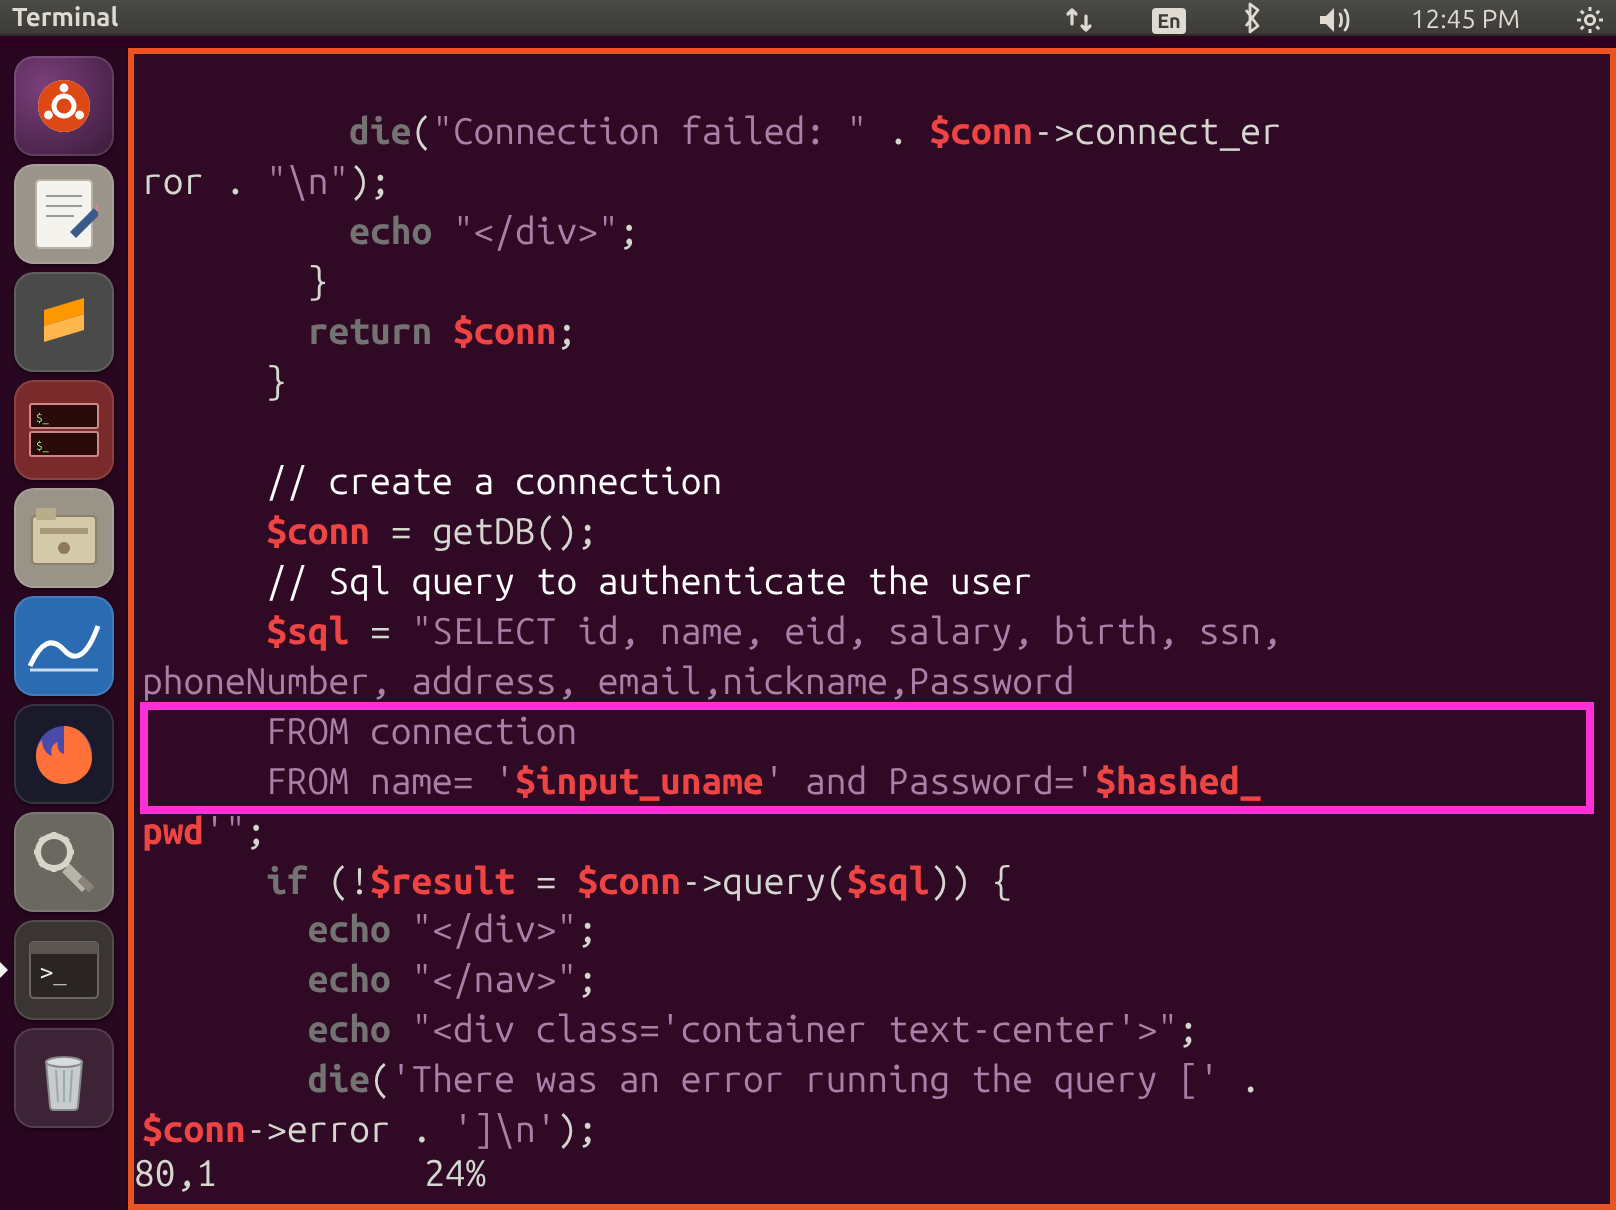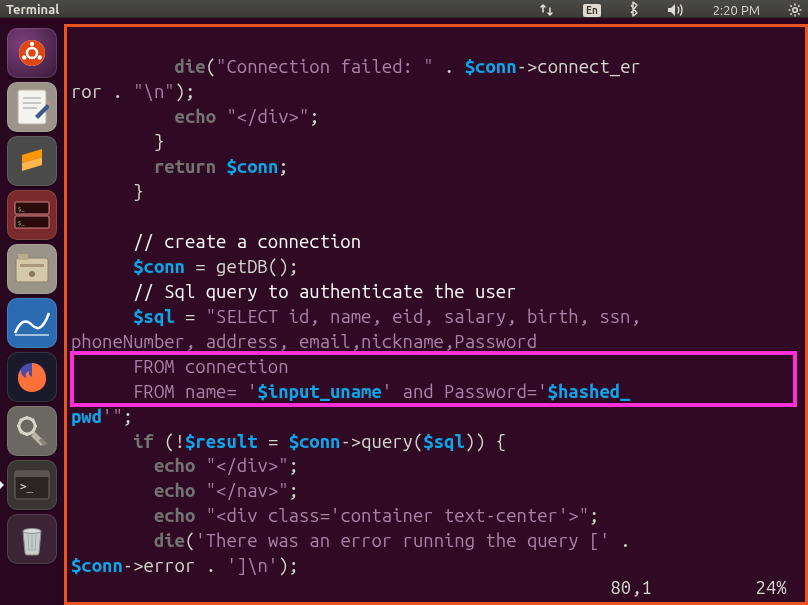--- a/index.html
+++ b/index.html
@@ -55,34 +55,33 @@
     font-family: "Ubuntu Mono","DejaVu Sans Mono",monospace;
     font-size:18.5px;
     line-height:1.35;
     color:#d3d7cf;
     white-space:pre;
     padding: 2px 0 0 4px;
     overflow:hidden;
   }
   .kw { color:#737373; font-weight:bold; }
   .str { color:#ad7fa8; }
-  .var { color:#0ea5e9; font-weight:bold; }
+  .var { color:#ef4444; font-weight:bold; }
   .comment { color:#ffffff; }
   .hl-box {
     position:absolute;
     border:4px solid #ff2fd6;
     pointer-events:none;
   }
   .status-line {
     position:absolute;
     bottom:2px; left:0; right:8px;
     font-family: "Ubuntu Mono",monospace;
     font-size:18.5px;
     color:#d3d7cf;
-    text-align:right;
     white-space:pre;
   }
   svg { display:block; }
 </style>
 </head>
 <body>
 
 <div class="topbar">
   <div class="left">
     <span class="title">Terminal</span>
@@ -98,21 +97,21 @@
       <svg width="10" height="16" viewBox="0 0 10 16">
           <path d="M2 4l6 8-4 3V1l4 3-6 8" stroke="#dfdbd2" stroke-width="1.4" fill="none" stroke-linejoin="round"></path>
         </svg>
     </span>
     <span class="indicator">
       <svg width="18" height="14" viewBox="0 0 18 14">
           <path d="M1 5h3l4-4v12l-4-4H1z" fill="#dfdbd2"></path>
           <path d="M11 4c1 1 1 5 0 6M13.5 2c2 2 2 8 0 10" stroke="#dfdbd2" stroke-width="1.4" fill="none" stroke-linecap="round"></path>
         </svg>
     </span>
-    <span>2:20 PM</span>
+    <span>12:45 PM</span>
     <span class="indicator">
       <svg width="14" height="14" viewBox="0 0 14 14">
           <circle cx="7" cy="7" r="2.3" fill="none" stroke="#dfdbd2" stroke-width="1.5"></circle>
           <g stroke="#dfdbd2" stroke-width="1.5">
             <line x1="7" y1="0.5" x2="7" y2="2.5"></line>
             <line x1="7" y1="11.5" x2="7" y2="13.5"></line>
             <line x1="0.5" y1="7" x2="2.5" y2="7"></line>
             <line x1="11.5" y1="7" x2="13.5" y2="7"></line>
             <line x1="2.4" y1="2.4" x2="3.8" y2="3.8"></line>
             <line x1="10.2" y1="10.2" x2="11.6" y2="11.6"></line>

